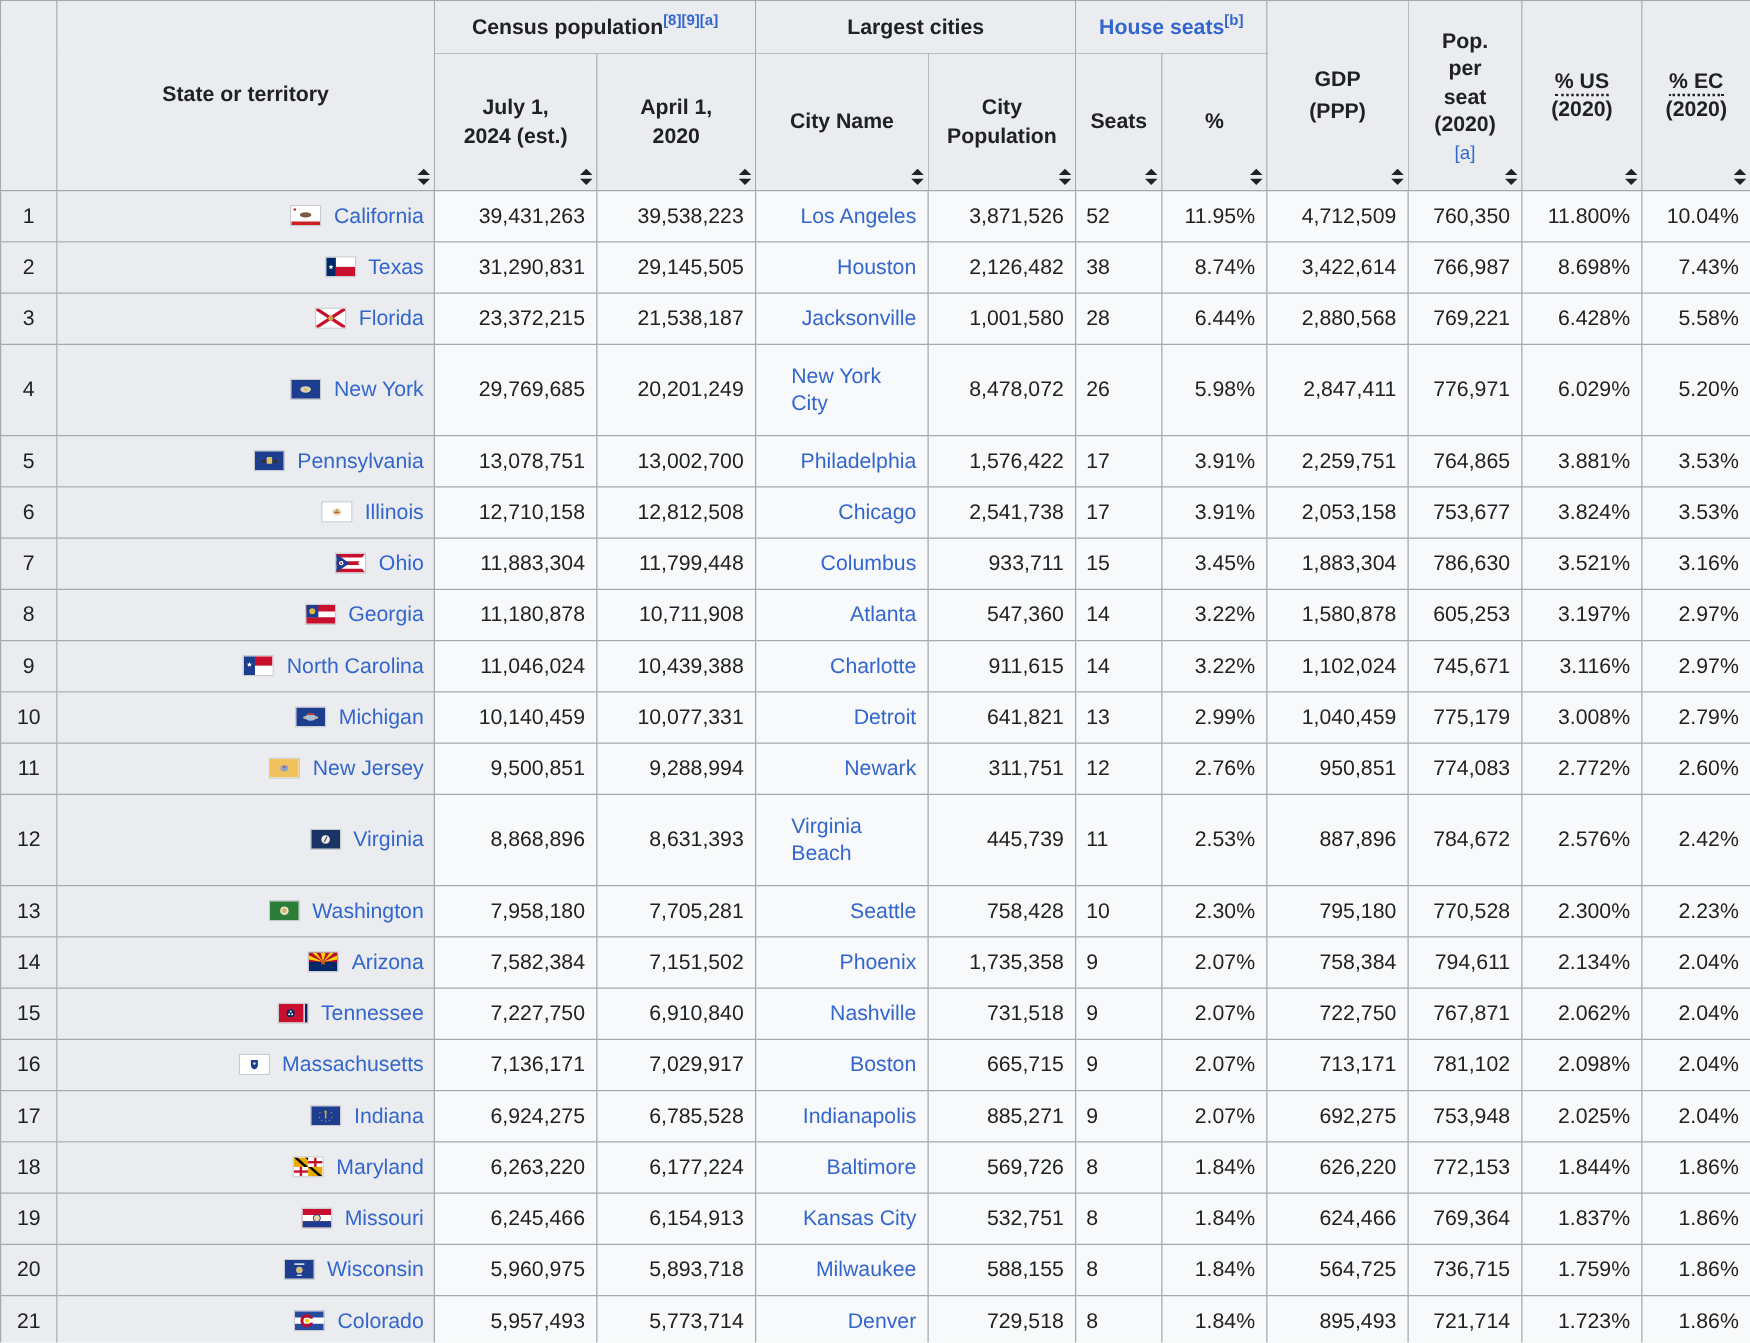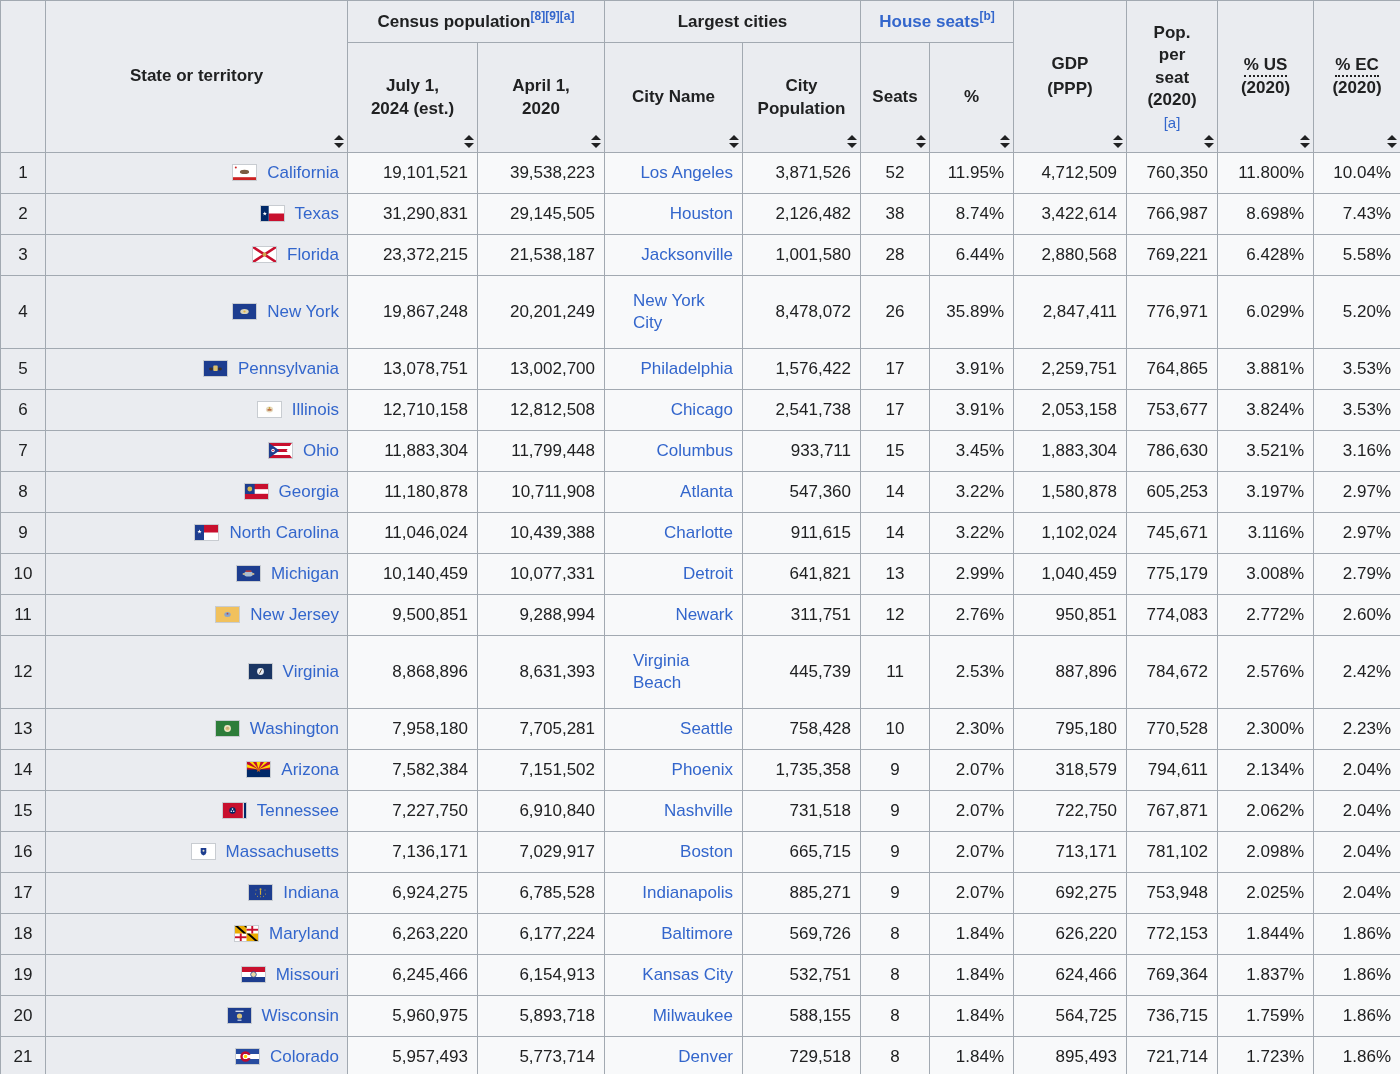--- a/index.html
+++ b/index.html
@@ -14,21 +14,21 @@
   th,td{border:1px solid var(--border);padding:2px 8px;vertical-align:middle;overflow:hidden}
   thead th{background:var(--headbg);font-weight:700;text-align:center;position:relative}
   thead th.sortable{cursor:pointer}
   tr.h1{height:42px}
   tr.h2{height:110px}
   tbody tr{height:41px}
   tbody tr.tall{height:73px}
   td.num{background:var(--headbg);text-align:center}
   td.state{background:var(--headbg);text-align:right;padding-left:4px;white-space:nowrap}
   td.r{text-align:right;padding-right:9px}
-  td.c{text-align:center}
+  td.c{}
   a{color:var(--link);text-decoration:none;cursor:pointer}
   .hl div{line-height:1.32}
   .hl.gap div + div{margin-top:2px}
   .refline{margin-top:3px;font-weight:400;font-size:15px}
   .refs sup{font-size:12px;line-height:0;vertical-align:super}
   .abbr{border-bottom:2px dotted #202122;display:inline-block;line-height:1.15}
   .sort{position:absolute;right:3px;bottom:4px;width:10px;height:13px}
   .sort::before{content:"";position:absolute;left:0;top:0;
     border-left:5px solid transparent;border-right:5px solid transparent;border-bottom:5.5px solid #202122}
   .sort::after{content:"";position:absolute;left:0;bottom:0;
@@ -151,21 +151,21 @@
   </thead>
   <tbody>
       <tr>
         <td class="num">1</td>
         <td class="state"><span class="flag"><svg viewBox="0 0 23 15" width="23" height="15">
               <rect width="23" height="15" fill="#fff"></rect>
               <rect y="12.2" width="23" height="2.8" fill="#c22"></rect>
               <circle cx="2.8" cy="2.6" r="1" fill="#c22"></circle>
               <ellipse cx="11.5" cy="6.9" rx="4.6" ry="2.1" fill="#7a5c42"></ellipse>
             </svg></span><a>California</a></td>
-        <td class="r">19,101,521</td>
+        <td class="r">39,431,263</td>
         <td class="r">39,538,223</td>
         <td class="city"><a>Los Angeles</a></td>
         <td class="r">3,871,526</td>
         <td class="c">52</td>
         <td class="r">11.95%</td>
         <td class="r">4,712,509</td>
         <td class="r">760,350</td>
         <td class="r">11.800%</td>
         <td class="r">10.04%</td>
       </tr>
@@ -206,26 +206,26 @@
         <td class="r">6.428%</td>
         <td class="r">5.58%</td>
       </tr>
       <tr class="tall">
         <td class="num">4</td>
         <td class="state"><span class="flag"><svg viewBox="0 0 23 15" width="23" height="15">
               <rect width="23" height="15" fill="#1d3d8f"></rect>
               <ellipse cx="11.5" cy="7.5" rx="4.2" ry="2.6" fill="#d9d3b8"></ellipse>
               <circle cx="11.5" cy="7.5" r="1.1" fill="#e8b23a"></circle>
             </svg></span><a>New York</a></td>
-        <td class="r">19,867,248</td>
+        <td class="r">29,769,685</td>
         <td class="r">20,201,249</td>
         <td class="city"><a>New York City</a></td>
         <td class="r">8,478,072</td>
         <td class="c">26</td>
-        <td class="r">35.89%</td>
+        <td class="r">5.98%</td>
         <td class="r">2,847,411</td>
         <td class="r">776,971</td>
         <td class="r">6.029%</td>
         <td class="r">5.20%</td>
       </tr>
       <tr>
         <td class="num">5</td>
         <td class="state"><span class="flag"><svg viewBox="0 0 23 15" width="23" height="15">
               <rect width="23" height="15" fill="#1d3d8f"></rect>
               <rect x="9.3" y="4.6" width="4.4" height="5.4" rx="0.8" fill="#ddc06a"></rect>
@@ -413,21 +413,21 @@
                 <polygon points="23,2.2 23,5.5 11.5,7.5"></polygon>
               </g>
               <polygon points="11.5,5 12.2,6.9 14.2,6.9 12.6,8.1 13.2,10 11.5,8.9 9.8,10 10.4,8.1 8.8,6.9 10.8,6.9" fill="#ce5c17"></polygon>
             </svg></span><a>Arizona</a></td>
         <td class="r">7,582,384</td>
         <td class="r">7,151,502</td>
         <td class="city"><a>Phoenix</a></td>
         <td class="r">1,735,358</td>
         <td class="c">9</td>
         <td class="r">2.07%</td>
-        <td class="r">318,579</td>
+        <td class="r">758,384</td>
         <td class="r">794,611</td>
         <td class="r">2.134%</td>
         <td class="r">2.04%</td>
       </tr>
       <tr>
         <td class="num">15</td>
         <td class="state"><span class="flag"><svg viewBox="0 0 23 15" width="23" height="15">
               <rect width="23" height="15" fill="#c8102e"></rect>
               <rect x="19.8" width="1.1" height="15" fill="#fff"></rect>
               <rect x="20.9" width="2.1" height="15" fill="#002868"></rect>

